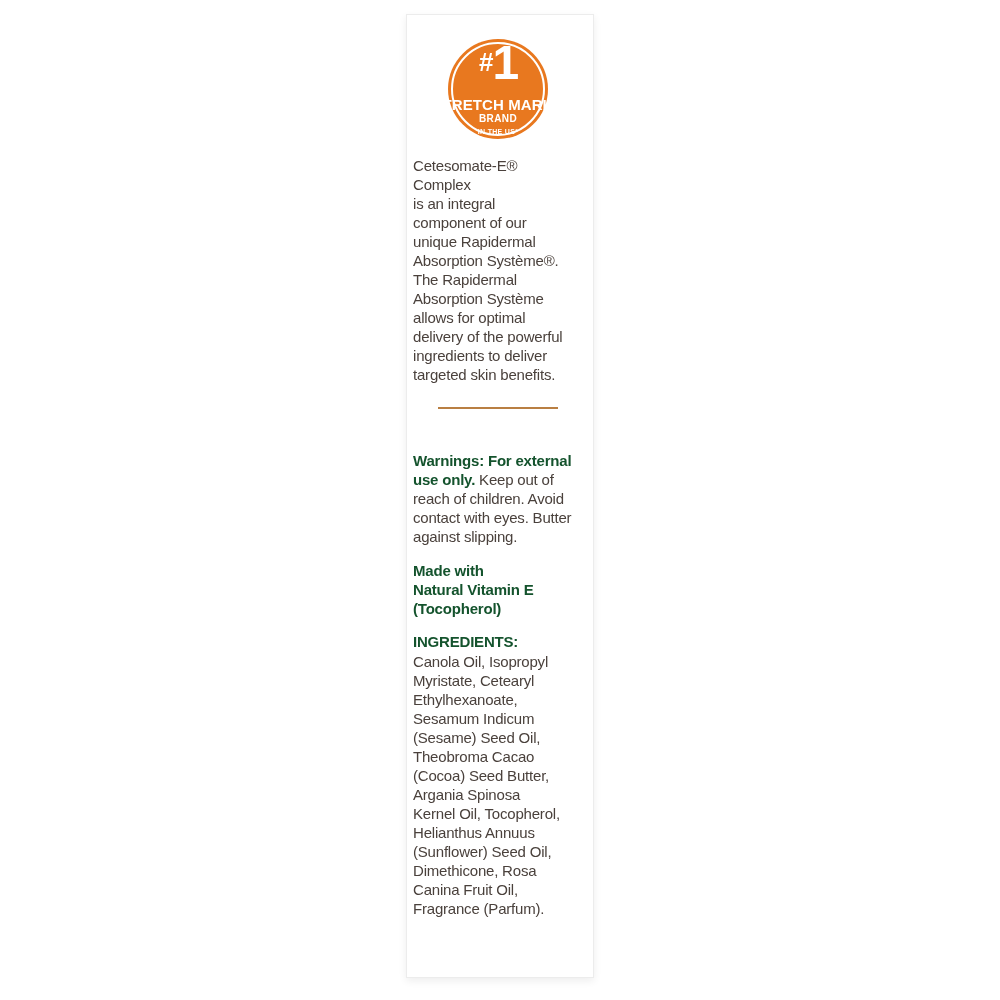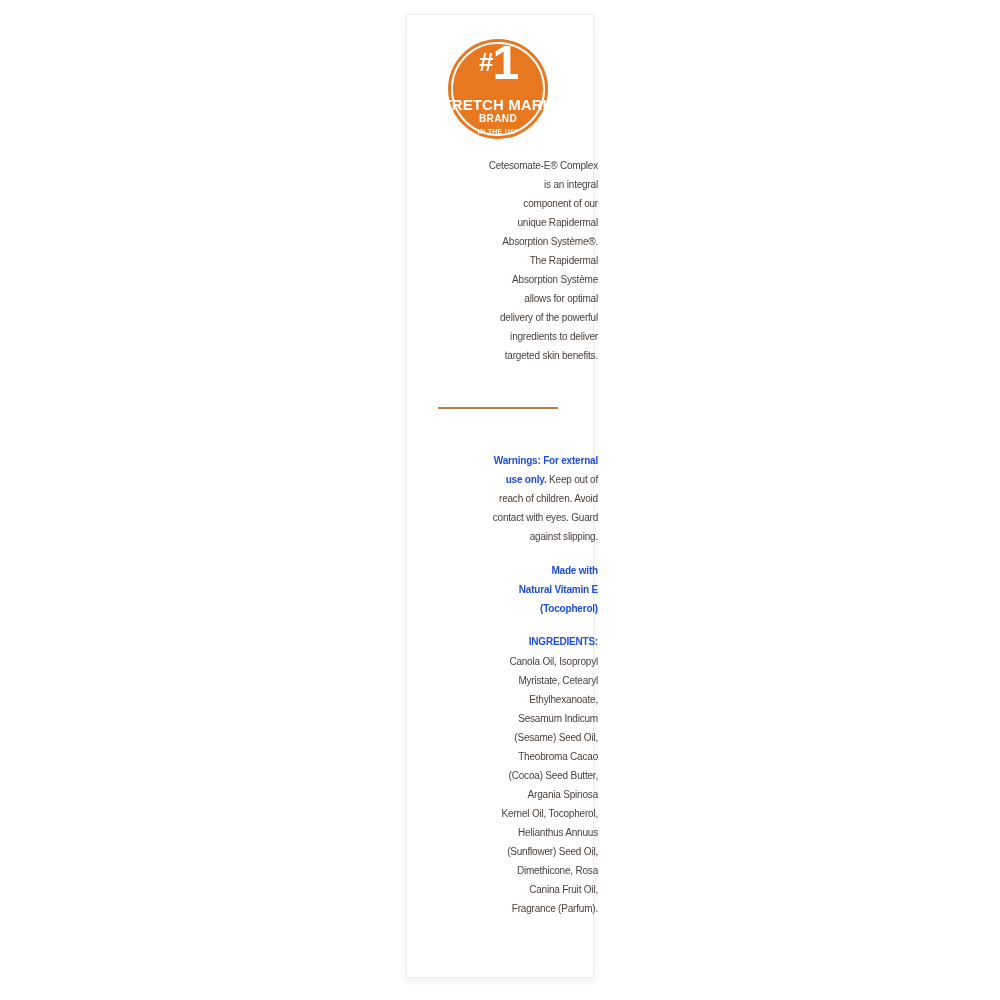--- a/index.html
+++ b/index.html
@@ -37,28 +37,27 @@
   .badge-rank { line-height: 40px; margin-top: -2px; white-space: nowrap; }
   .badge-rank .hash { font-size: 26px; font-weight: 700; vertical-align: 8px; letter-spacing: -1px; }
   .badge-rank .one  { font-size: 48px; font-weight: 700; letter-spacing: -2px; }
   .badge-l1 { font-size: 15px; font-weight: 700; letter-spacing: 0.1px; margin-top: 2px; white-space: nowrap; }
   .badge-l2 { font-size: 10px; font-weight: 700; letter-spacing: 0.4px; }
   .badge-l3 { font-size: 7px;  font-weight: 700; letter-spacing: 0.3px; margin-top: 4px; }
 
   
   .txt {
     position: absolute;
-    left: 26px; width: 165px;
-    font-size: 10px; line-height: 19px;
+    left: 6px; width: 165px;
+    font-size: 15px; line-height: 19px;
     letter-spacing: -0.2px;
     color: #4A413C;
     white-space: pre-line;
-    text-align: right;
   }
-  .b { font-weight: 700; color: #1d4ed8; }
+  .b { font-weight: 700; color: #14532d; }
   .intro    { top: 141px; }
   .divider  {
     position: absolute;
     left: 31px; top: 392px;
     width: 120px; height: 2px;
     background: #B97F43;
   }
   .warnings { top: 436px; }
   .made     { top: 546px; }
   .ing-head { top: 617px; }
@@ -87,21 +86,21 @@
 allows for optimal
 delivery of the powerful
 ingredients to deliver
 targeted skin benefits.</p>
 
     <div class="divider"></div>
 
     <p class="txt warnings"><span class="b">Warnings: For external
 use only.</span><span> Keep out of
 reach of children. Avoid
-contact with eyes. Guard
+contact with eyes. Butter
 against slipping.</span></p>
 
     <p class="txt b made">Made with
 Natural Vitamin E
 (Tocopherol)</p>
 
     <p class="txt b ing-head">INGREDIENTS:</p>
 
     <p class="txt ing-list">Canola Oil, Isopropyl
 Myristate, Cetearyl

